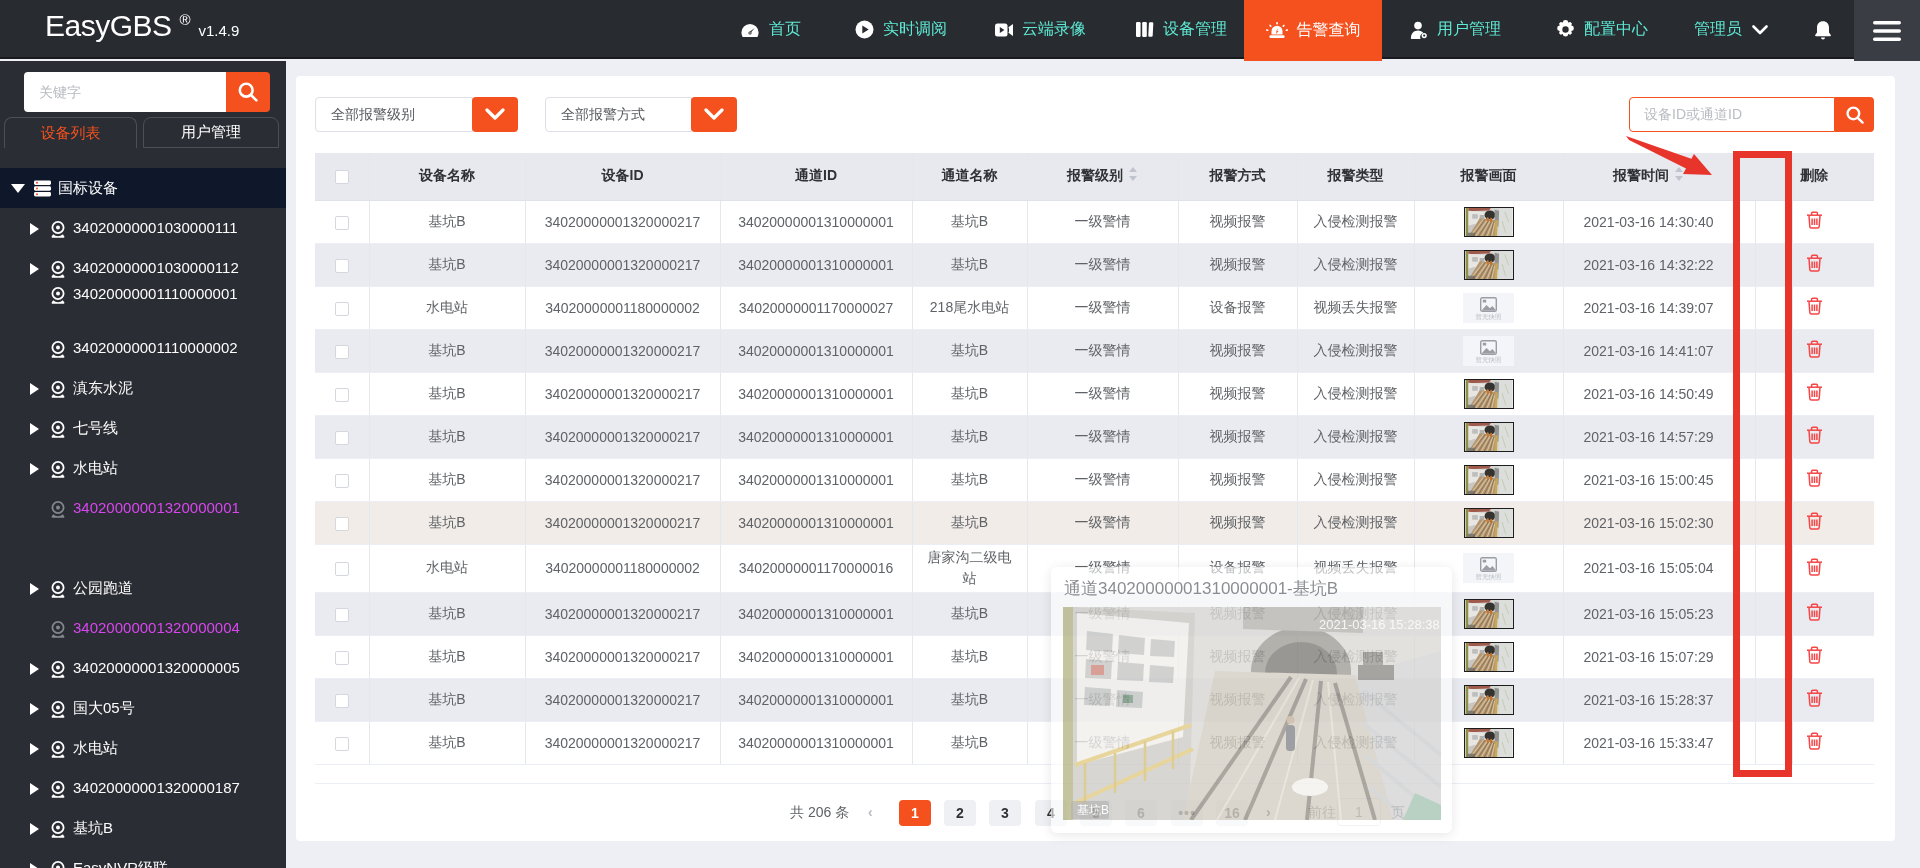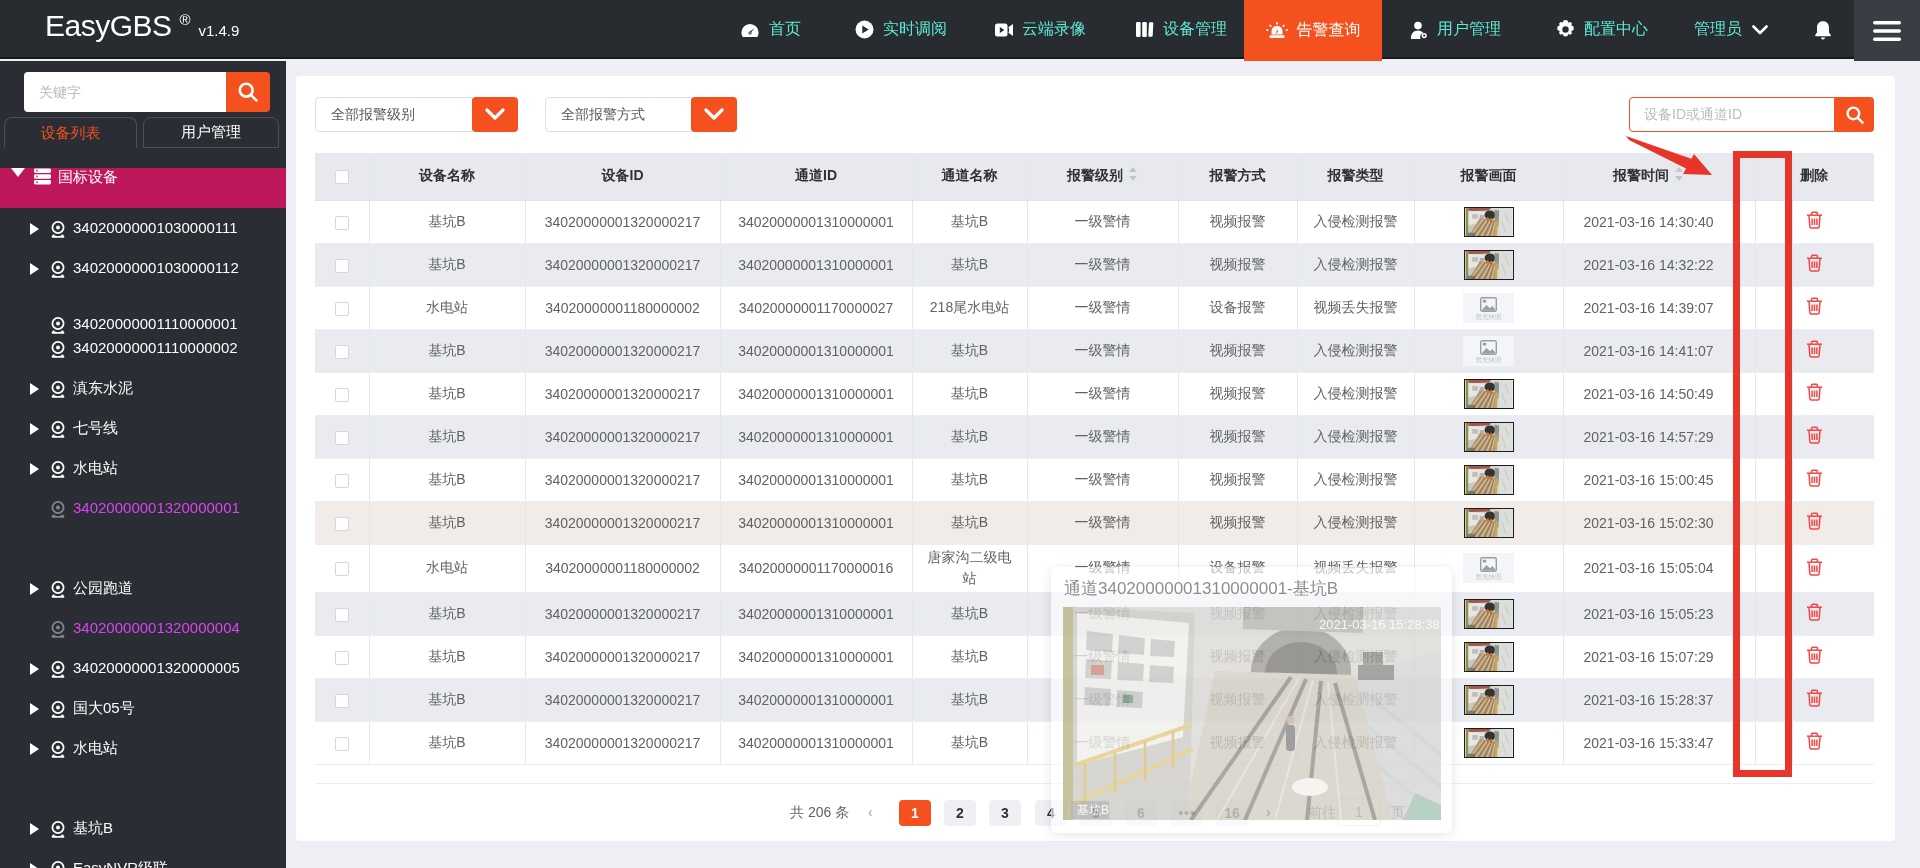--- a/index.html
+++ b/index.html
@@ -12,21 +12,21 @@
 .nitem svg{margin-right:9px;}
 .nactive{position:absolute;left:1244px;top:0;width:138px;height:61px;background:#f4511e;display:flex;align-items:center;justify-content:center;color:#fff;font-size:16px;z-index:32;}
 .nactive svg{margin-right:9px;}
 #hambox{position:absolute;left:1854px;top:0;width:66px;height:61px;background:#3a3e44;display:flex;align-items:center;justify-content:center;z-index:32;}
 #side{position:absolute;left:0;top:61px;width:286px;height:807px;background:#2a2d33;overflow:hidden;z-index:20;}
 #sisearch .inp{position:absolute;left:24px;top:11px;width:202px;height:40px;background:#fff;border-radius:4px 0 0 4px;color:#b6b9bf;font-size:14px;line-height:40px;padding-left:15px;}
 #sisearch .btn{position:absolute;left:226px;top:11px;width:44px;height:40px;background:#f4511e;border-radius:0 4px 4px 0;display:flex;align-items:center;justify-content:center;}
 .tab{position:absolute;top:56px;height:31px;border:1px solid #4c4f55;border-bottom:none;border-radius:8px 8px 0 0;display:flex;align-items:center;justify-content:center;font-size:15px;color:#fff;}
 #tab1{left:4px;width:133px;color:#f4511e;}
 #tab2{left:143px;width:136px;border-bottom:1px solid #4c4f55;}
-#gb{position:absolute;left:0;top:107px;width:286px;height:40px;background:#be185d;display:flex;color:#fff;font-size:15px;font-family:Liberation Serif, serif;}
+#gb{position:absolute;left:0;top:107px;width:286px;height:40px;background:#0f172a;display:flex;align-items:center;color:#fff;font-size:15px;font-family:Liberation Serif, serif;}
 #gb svg{margin:0 7px 0 9px;}
 .tri-d{width:0;height:0;border-left:7px solid transparent;border-right:7px solid transparent;border-top:9px solid #fff;margin-left:11px;}
 .tri-r{position:absolute;left:30px;top:14px;width:0;height:0;border-top:6px solid transparent;border-bottom:6px solid transparent;border-left:9px solid #fff;}
 .titem{position:absolute;left:0;width:286px;height:40px;color:#fcfcfc;font-size:15px;}
 .titem .cam{position:absolute;left:50px;top:12px;}
 .titem .lbl{position:absolute;left:73px;top:10px;white-space:nowrap;}
 .titem.dim{color:#d946ef;}
 #panel{position:absolute;left:296px;top:76px;width:1599px;height:765px;background:#fff;border-radius:4px;z-index:1;}
 .sel{position:absolute;top:21px;height:35px;}
 .sel .txt{position:absolute;left:0;top:0;height:35px;background:#fff;border:1px solid #dcdfe6;border-radius:4px 0 0 4px;font-size:14px;color:#56585c;display:flex;align-items:center;padding-left:15px;}
@@ -175,21 +175,21 @@
     </div>
 <div class="titem" style="top:188px;">
       <span class="tri-r"></span>
       <span class="cam"><svg width="16" height="17" viewBox="0 0 16 17" style="">
           <circle cx="8" cy="6.5" r="5.6" stroke="#fff" stroke-width="1.8" fill="none"></circle>
           <circle cx="8" cy="6.5" r="2" fill="#fff"></circle>
           <path d="M3.2 13.2a6.5 6.5 0 0 0 9.6 0l1.4 2a1 1 0 0 1-.8 1.6H2.6a1 1 0 0 1-.8-1.6z" fill="#fff"></path>
         </svg></span>
       <span class="lbl">34020000001030000112</span>
     </div>
-<div class="titem" style="top:244px;">
+<div class="titem" style="top:214px;">
       <span class="cam"><svg width="16" height="17" viewBox="0 0 16 17" style="">
           <circle cx="8" cy="6.5" r="5.6" stroke="#fff" stroke-width="1.8" fill="none"></circle>
           <circle cx="8" cy="6.5" r="2" fill="#fff"></circle>
           <path d="M3.2 13.2a6.5 6.5 0 0 0 9.6 0l1.4 2a1 1 0 0 1-.8 1.6H2.6a1 1 0 0 1-.8-1.6z" fill="#fff"></path>
         </svg></span>
       <span class="lbl">34020000001110000001</span>
     </div>
 <div class="titem" style="top:268px;">
       <span class="cam"><svg width="16" height="17" viewBox="0 0 16 17" style="">
           <circle cx="8" cy="6.5" r="5.6" stroke="#fff" stroke-width="1.8" fill="none"></circle>
@@ -269,20 +269,29 @@
       <span class="lbl">国大05号</span>
     </div>
 <div class="titem" style="top:668px;">
       <span class="tri-r"></span>
       <span class="cam"><svg width="16" height="17" viewBox="0 0 16 17" style="">
           <circle cx="8" cy="6.5" r="5.6" stroke="#fff" stroke-width="1.8" fill="none"></circle>
           <circle cx="8" cy="6.5" r="2" fill="#fff"></circle>
           <path d="M3.2 13.2a6.5 6.5 0 0 0 9.6 0l1.4 2a1 1 0 0 1-.8 1.6H2.6a1 1 0 0 1-.8-1.6z" fill="#fff"></path>
         </svg></span>
       <span class="lbl">水电站</span>
+    </div>
+<div class="titem" style="top:708px;">
+      <span class="tri-r"></span>
+      <span class="cam"><svg width="16" height="17" viewBox="0 0 16 17" style="">
+          <circle cx="8" cy="6.5" r="5.6" stroke="#fff" stroke-width="1.8" fill="none"></circle>
+          <circle cx="8" cy="6.5" r="2" fill="#fff"></circle>
+          <path d="M3.2 13.2a6.5 6.5 0 0 0 9.6 0l1.4 2a1 1 0 0 1-.8 1.6H2.6a1 1 0 0 1-.8-1.6z" fill="#fff"></path>
+        </svg></span>
+      <span class="lbl">34020000001320000187</span>
     </div>
 <div class="titem" style="top:748px;">
       <span class="tri-r"></span>
       <span class="cam"><svg width="16" height="17" viewBox="0 0 16 17" style="">
           <circle cx="8" cy="6.5" r="5.6" stroke="#fff" stroke-width="1.8" fill="none"></circle>
           <circle cx="8" cy="6.5" r="2" fill="#fff"></circle>
           <path d="M3.2 13.2a6.5 6.5 0 0 0 9.6 0l1.4 2a1 1 0 0 1-.8 1.6H2.6a1 1 0 0 1-.8-1.6z" fill="#fff"></path>
         </svg></span>
       <span class="lbl">基坑B</span>
     </div>

